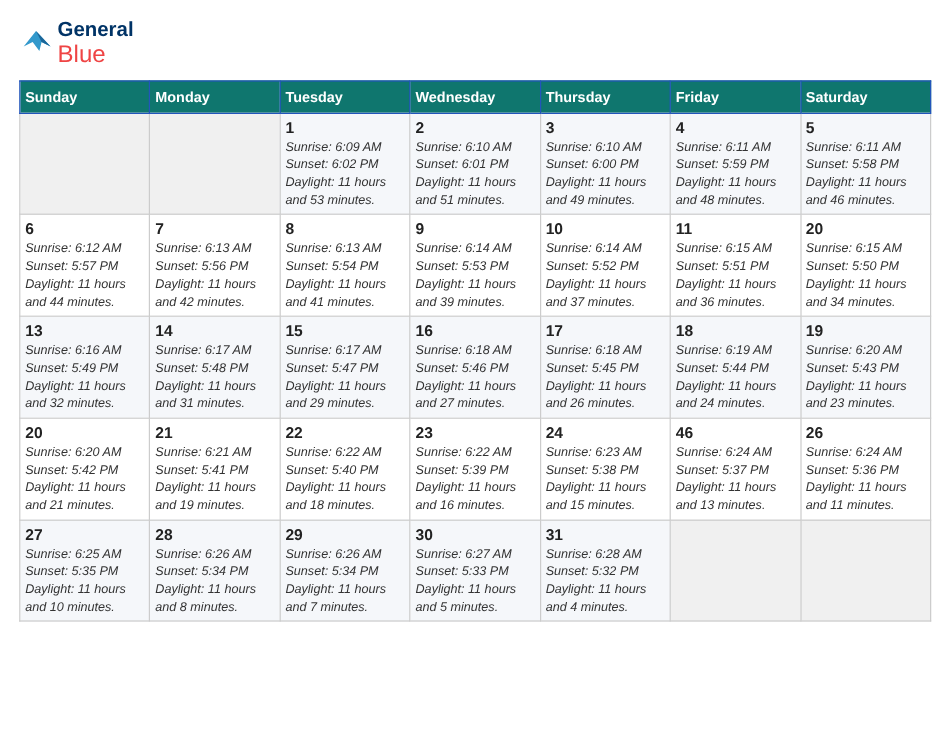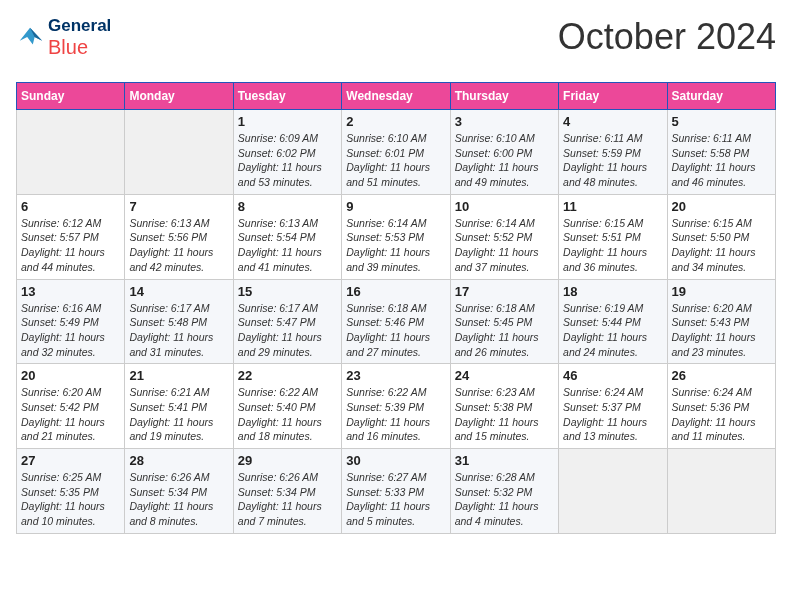--- a/index.html
+++ b/index.html
@@ -6,22 +6,22 @@
     body {
       font-family: Arial, sans-serif;
       background: #fff;
       width: 792px;
       min-height: 612px;
       padding: 16px;
     }
     .header {
       display: flex;
       justify-content: space-between;
-      align-items: flex-end;
-      margin-bottom: 24px;
+      align-items: flex-start;
+      margin-bottom: 10px;
     }
     .logo {
       display: flex;
       align-items: center;
       gap: 4px;
     }
     .logo-bird {
       width: 28px;
       height: 28px;
     }
@@ -36,21 +36,21 @@
     .location {
       font-size: 16px;
       color: #555;
     }
     .calendar {
       width: 100%;
       border-collapse: collapse;
       font-size: 11px;
     }
     .calendar thead th {
-      background: #ec4899;
+      background: #0f766e;
       color: #fff;
       padding: 6px 4px;
       text-align: left;
       font-size: 12px;
       font-weight: bold;
       border: 1px solid #2255bb;
     }
     .calendar tbody td {
       border: 1px solid #ccc;
       vertical-align: top;
@@ -90,21 +90,20 @@
     <svg class="logo-bird" viewBox="0 0 30 30" xmlns="http://www.w3.org/2000/svg">
       <polygon points="15,4 28,18 20,14 18,22 12,14 4,18" fill="#3399cc"></polygon>
       <polygon points="15,4 28,18 20,14" fill="#1a6699"></polygon>
     </svg>
     <div>
       <div style="font-size:17px;font-weight:bold;color:#003366;line-height:1.1;">General</div>
       <div style="font-size:20px;font-weight:normal;color:#ef4444;line-height:1.1;">Blue</div>
     </div>
   </div>
   <div class="title-block">
-    <div class="month-title">October 2024</div>
   </div>
 </div>
 
 <table class="calendar">
   <thead>
     <tr>
     <th>Sunday</th>
         <th>Monday</th>
         <th>Tuesday</th>
         <th>Wednesday</th>

